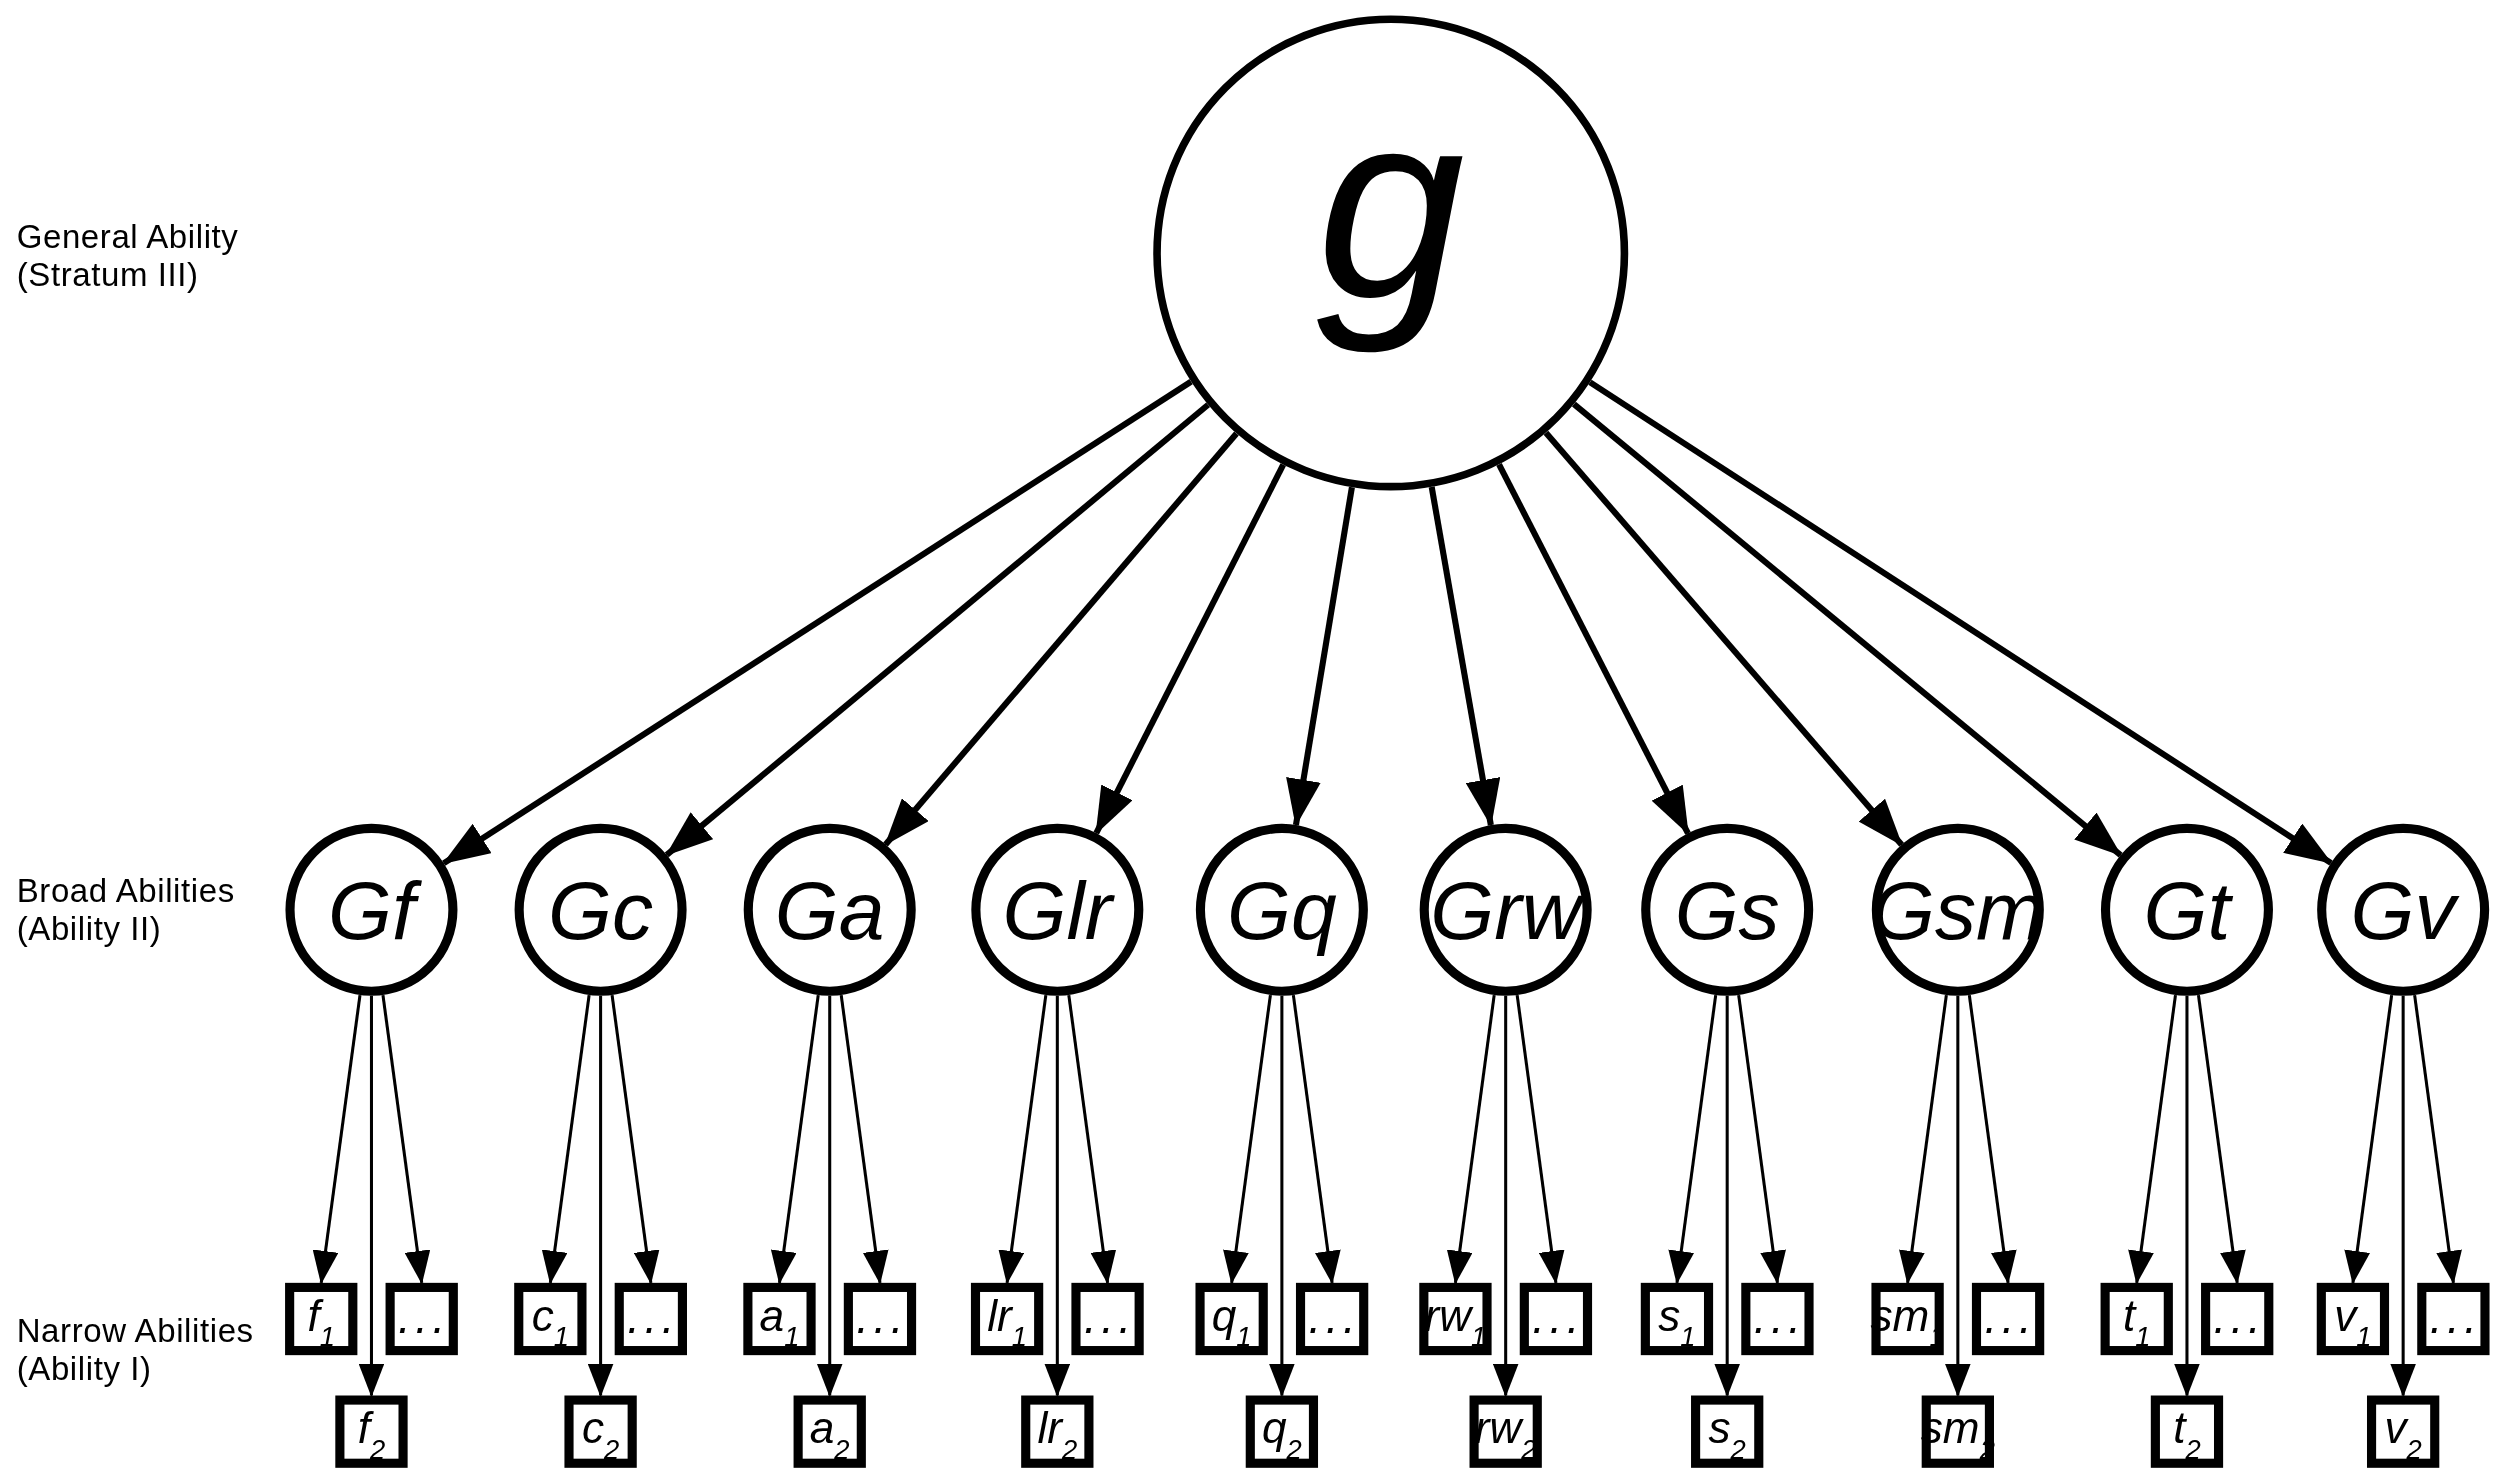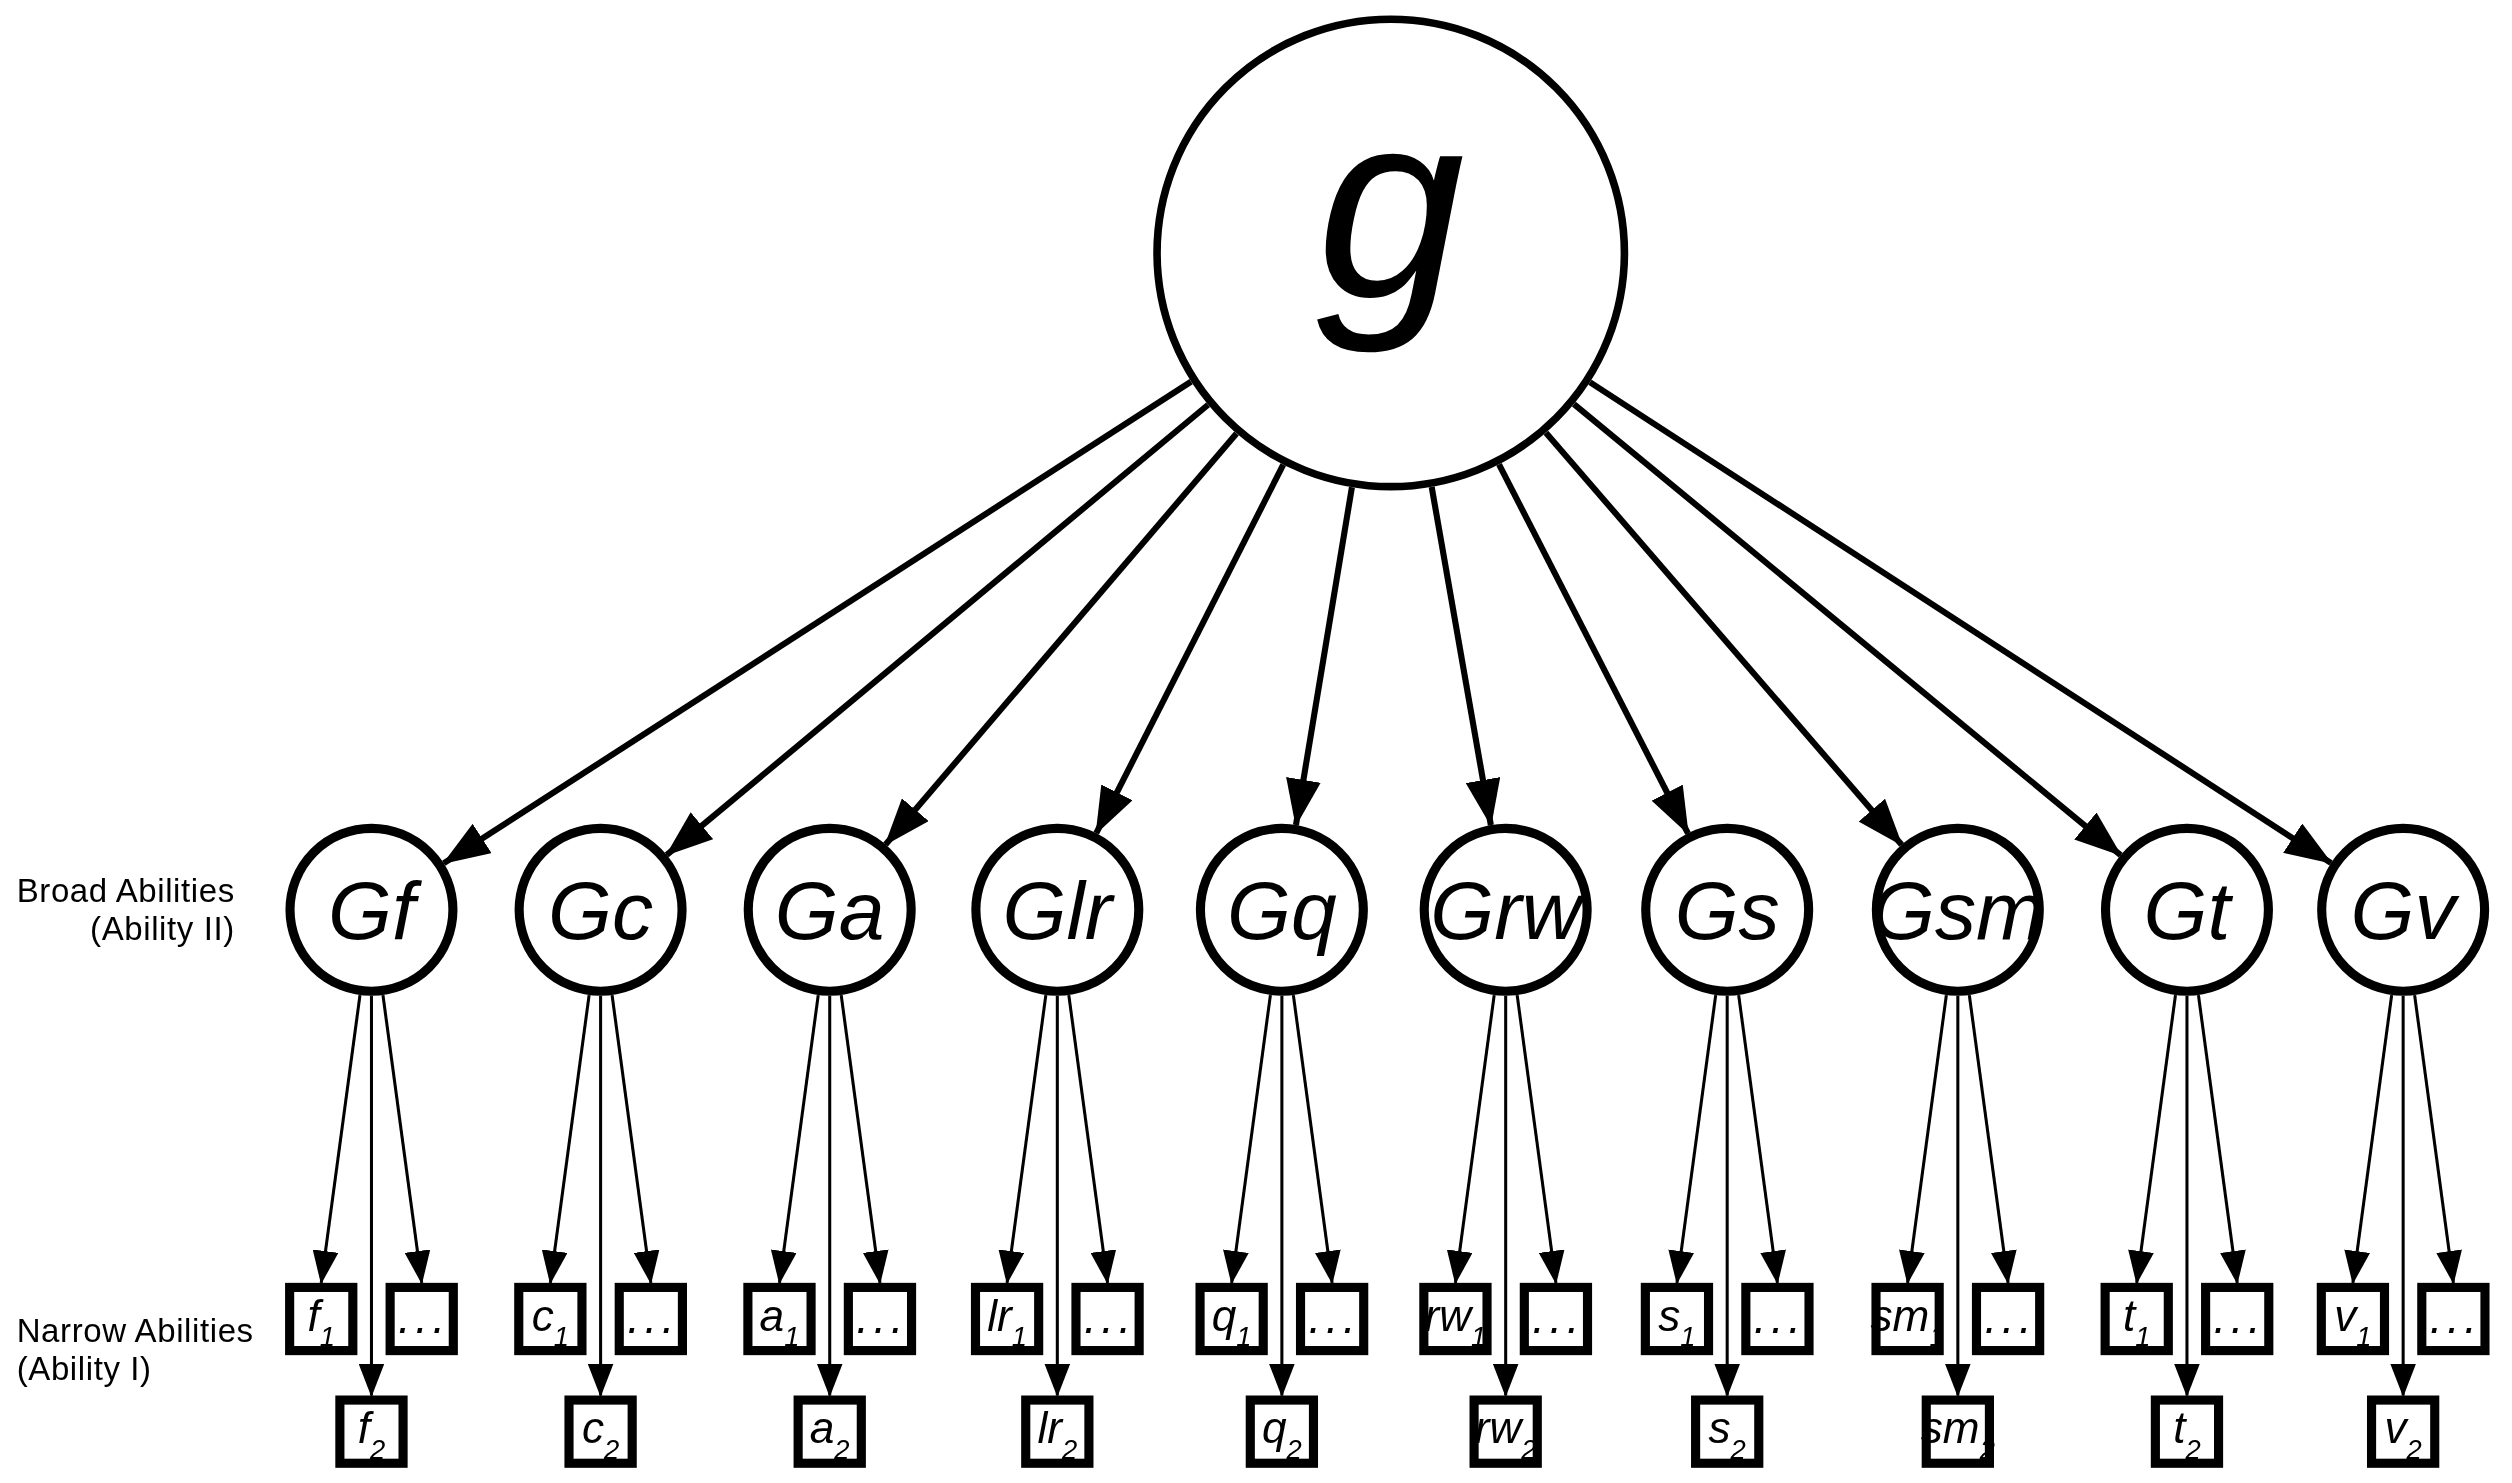--- a/index.html
+++ b/index.html
@@ -20,35 +20,39 @@
   .stratum-label {
     position: absolute;
     left: 16.7px;
     font-size: 33px;
     line-height: 38px;
     letter-spacing: 0.6px;
     color: #000000;
     white-space: nowrap;
   }
   #label-general { top: 218px; }
-  #label-broad   { top: 872px; text-align: right; }
+  #label-broad   { top: 872px; }
   #label-narrow  { top: 1312px; }
   svg#diagram {
     position: absolute;
     left: 0;
     top: 0;
     width: 2512px;
     height: 1484px;
   }
 </style>
 </head>
 <body>
 
 <div class="canvas">
 
+  <div class="stratum-label" id="label-general">
+    <div>General Ability</div>
+    <div>(Stratum III)</div>
+  </div>
 
   <div class="stratum-label" id="label-broad">
     <div>Broad Abilities</div>
     <div>(Ability II)</div>
   </div>
 
   <div class="stratum-label" id="label-narrow">
     <div>Narrow Abilities</div>
     <div>(Ability I)</div>
   </div>

